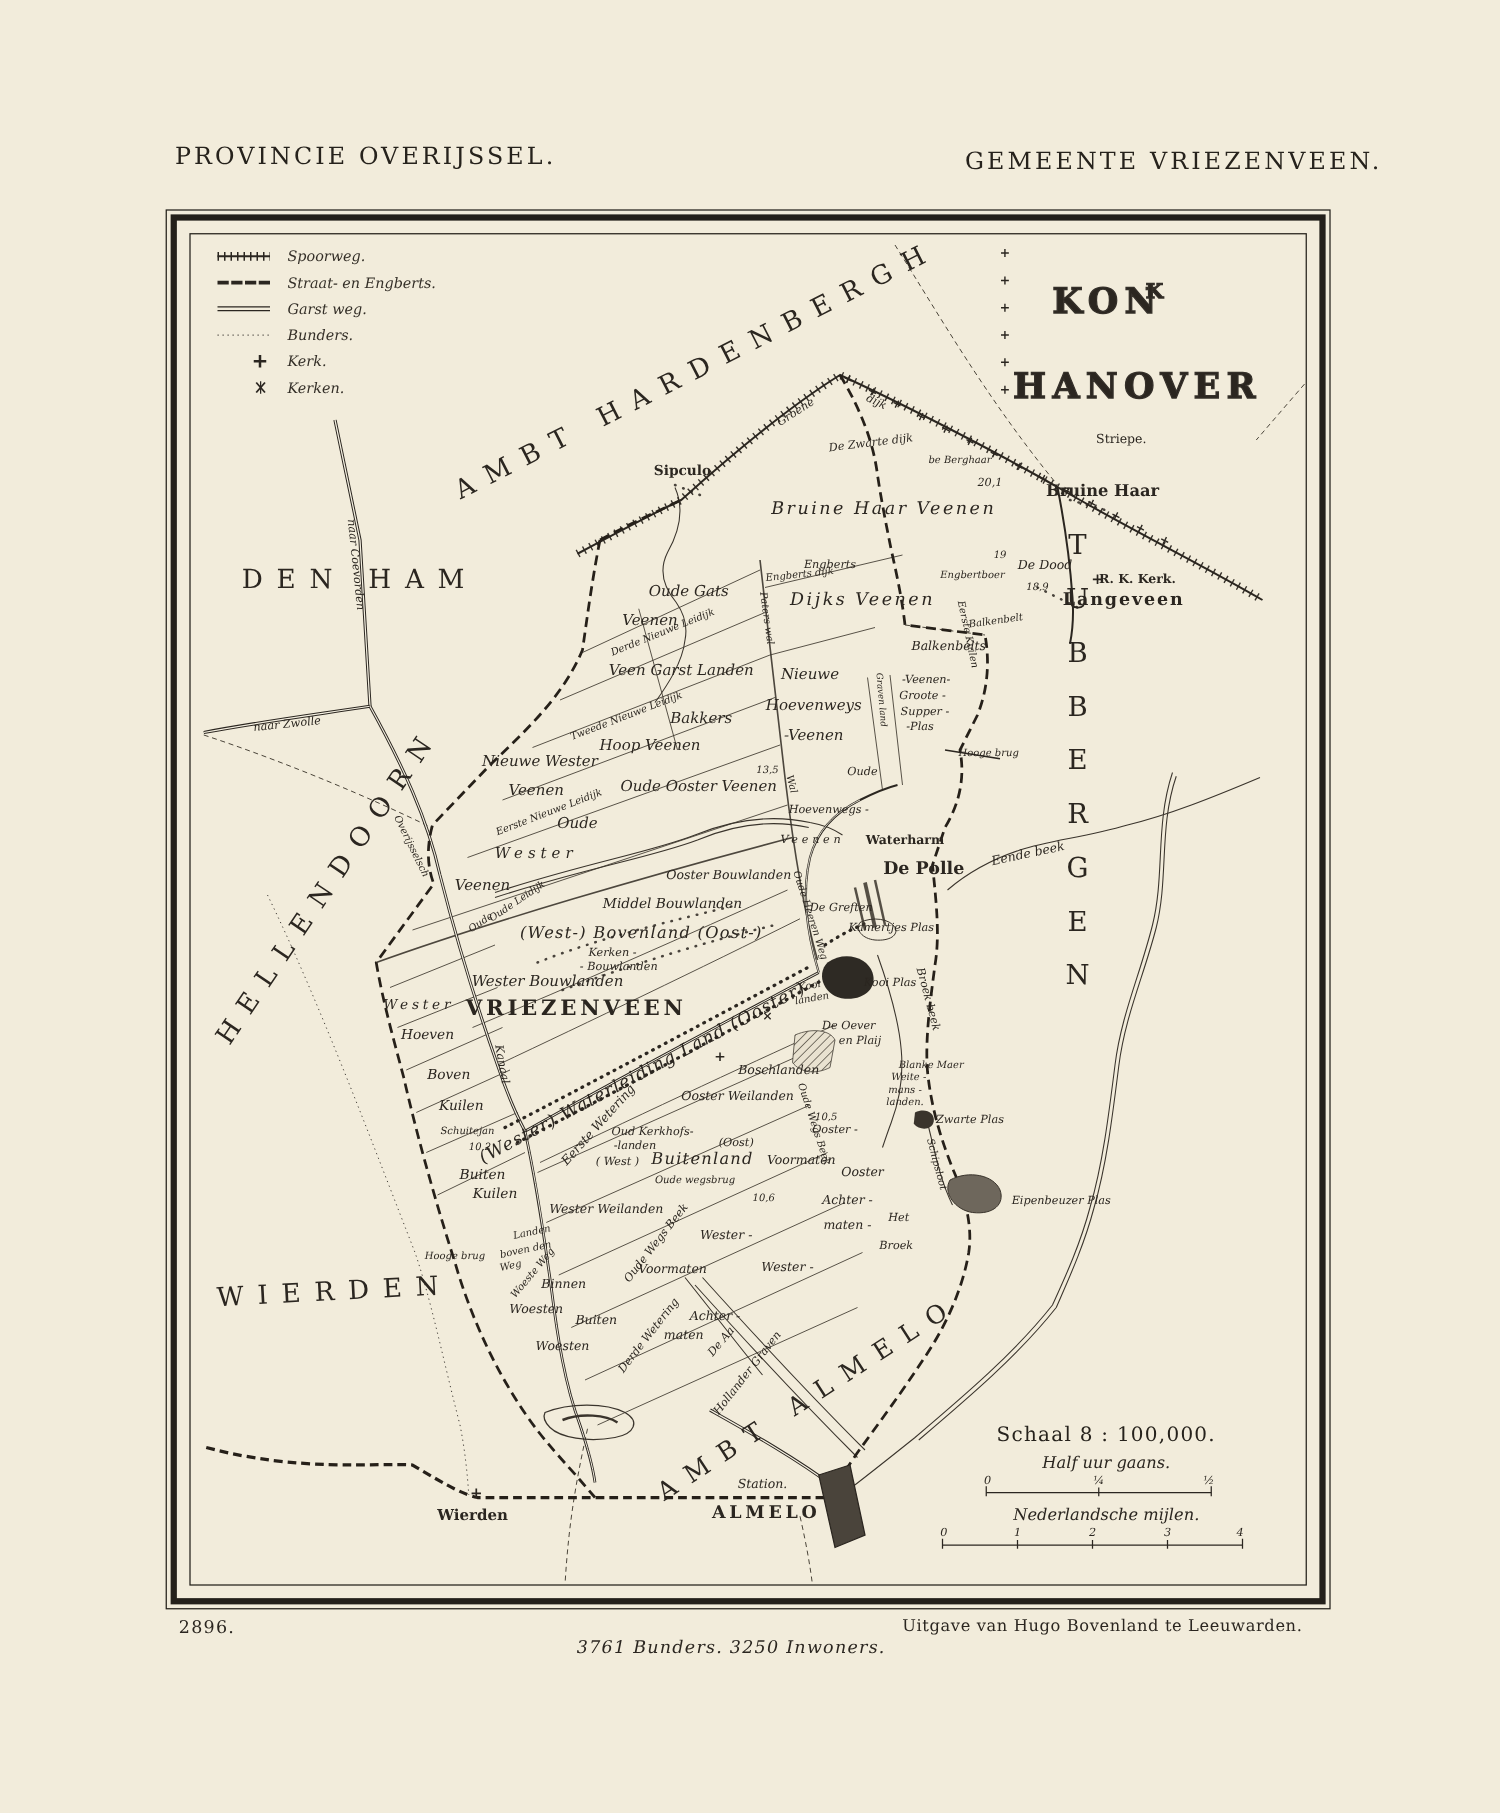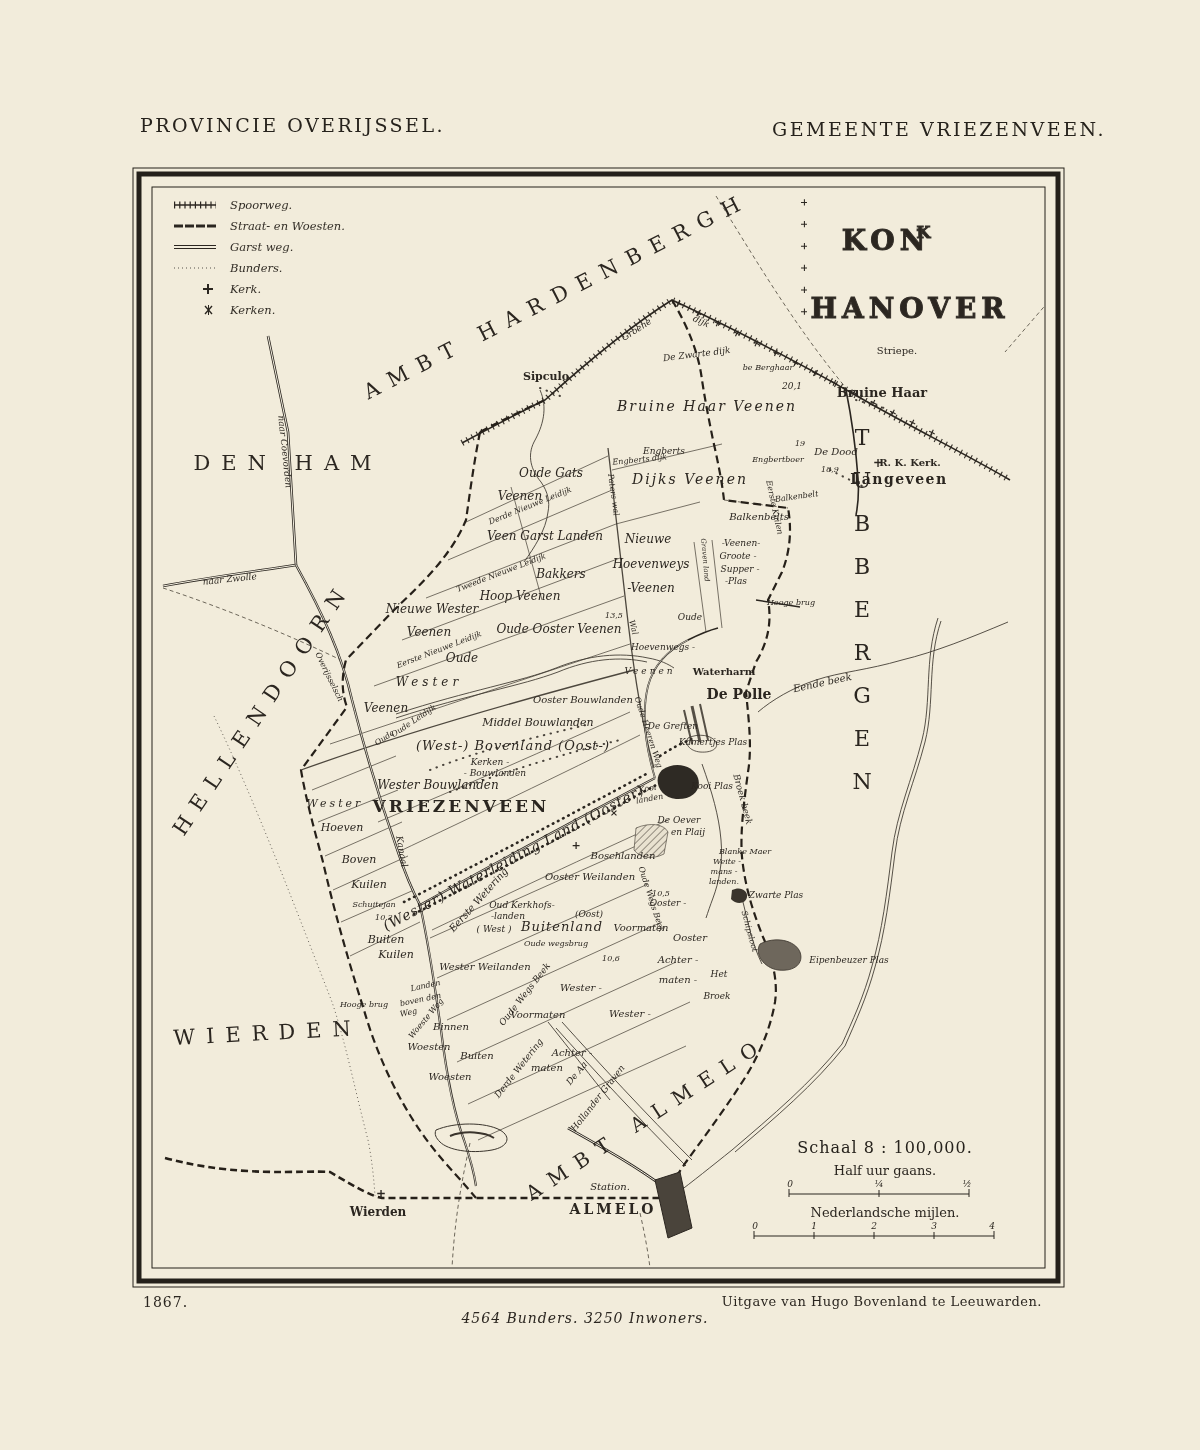--- a/index.html
+++ b/index.html
@@ -9,21 +9,21 @@
   .footer-year{font-size:14px;letter-spacing:1px}
   .footer-pub{font-size:13px;letter-spacing:.5px}
   .footer-stats{font-size:14px;font-style:italic;letter-spacing:1px;text-align:center}
   
   .legend{display:flex;flex-direction:column;gap:7px}
   .legend-row{display:flex;align-items:center;height:14px}
   .legend-sym{width:50px;height:12px;margin-right:8px;flex:0 0 auto}
   .legend-label{font-size:11.5px;font-style:italic;color:#332e27;white-space:nowrap}
   
   .scale-title{font-size:16px;letter-spacing:1px;text-align:center;color:#26221c}
-  .scale-sub{font-size:13px;text-align:center}
+  .scale-sub{font-size:13px;font-style:italic;text-align:center}
   .ticktext{font-size:9px;font-style:italic;fill:#2b2620;text-anchor:middle;font-family:"DejaVu Serif",serif}
   
   text.lbl{font-family:"DejaVu Serif",serif;fill:#2b2620;text-anchor:middle}
   .c-big{letter-spacing:11px;fill:#322d26}
   .c-vert{text-anchor:start;letter-spacing:18px;writing-mode:vertical-rl;text-orientation:upright}
   .c-outline{fill:#f3eedf;stroke:#35302a;stroke-width:1px;font-weight:bold;letter-spacing:5px}
   .c-town{font-weight:bold;letter-spacing:3px}
   .c-town2{font-weight:bold}
   .c-area{font-style:italic}
   .c-tiny{font-style:italic;fill:#332e27}
@@ -343,21 +343,21 @@
     <svg class="legend-sym" viewBox="0 0 50 12">
       <line x1="2" y1="6" x2="44" y2="6" stroke="#2b2620" stroke-width="1.6"></line>
       <line x1="2" y1="6" x2="44" y2="6" stroke="#2b2620" stroke-width="7" stroke-dasharray="1.2 4"></line>
     </svg>
     <span class="legend-label">Spoorweg.</span>
   </div>
   <div class="legend-row">
     <svg class="legend-sym" viewBox="0 0 50 12">
       <line x1="2" y1="6" x2="44" y2="6" stroke="#2b2620" stroke-width="3" stroke-dasharray="9 2"></line>
     </svg>
-    <span class="legend-label">Straat- en Woesten.</span>
+    <span class="legend-label">Straat- en Engberts.</span>
   </div>
   <div class="legend-row">
     <svg class="legend-sym" viewBox="0 0 50 12">
       <line x1="2" y1="4.5" x2="44" y2="4.5" stroke="#2b2620" stroke-width="1.1"></line>
       <line x1="2" y1="7.5" x2="44" y2="7.5" stroke="#2b2620" stroke-width="1.1"></line>
     </svg>
     <span class="legend-label">Garst weg.</span>
   </div>
   <div class="legend-row">
     <svg class="legend-sym" viewBox="0 0 50 12">
@@ -401,15 +401,15 @@
   <line x1="124" y1="10" x2="124" y2="17" stroke="#2b2620" stroke-width="1"></line>
   <line x1="184" y1="10" x2="184" y2="17" stroke="#2b2620" stroke-width="1"></line>
   <line x1="244" y1="9" x2="244" y2="17" stroke="#2b2620" stroke-width="1"></line>
   <text class="ticktext" x="5" y="7">0</text>
   <text class="ticktext" x="64" y="7">1</text>
   <text class="ticktext" x="124" y="7">2</text>
   <text class="ticktext" x="184" y="7">3</text>
   <text class="ticktext" x="242" y="7">4</text>
 </svg>
 
-<div class="abs footer-year" style="left:143px;top:1294px">1867.</div>
+<div class="abs footer-year" style="left:143px;top:1294px">2896.</div>
 <div class="abs footer-pub" style="right:158px;top:1294px">Uitgave van Hugo Bovenland te Leeuwarden.</div>
-<div class="abs footer-stats" style="left:435px;top:1310px;width:300px">4564  Bunders.   3250  Inwoners.</div>
+<div class="abs footer-stats" style="left:435px;top:1310px;width:300px">3761  Bunders.   3250  Inwoners.</div>
 
 </body></html>

